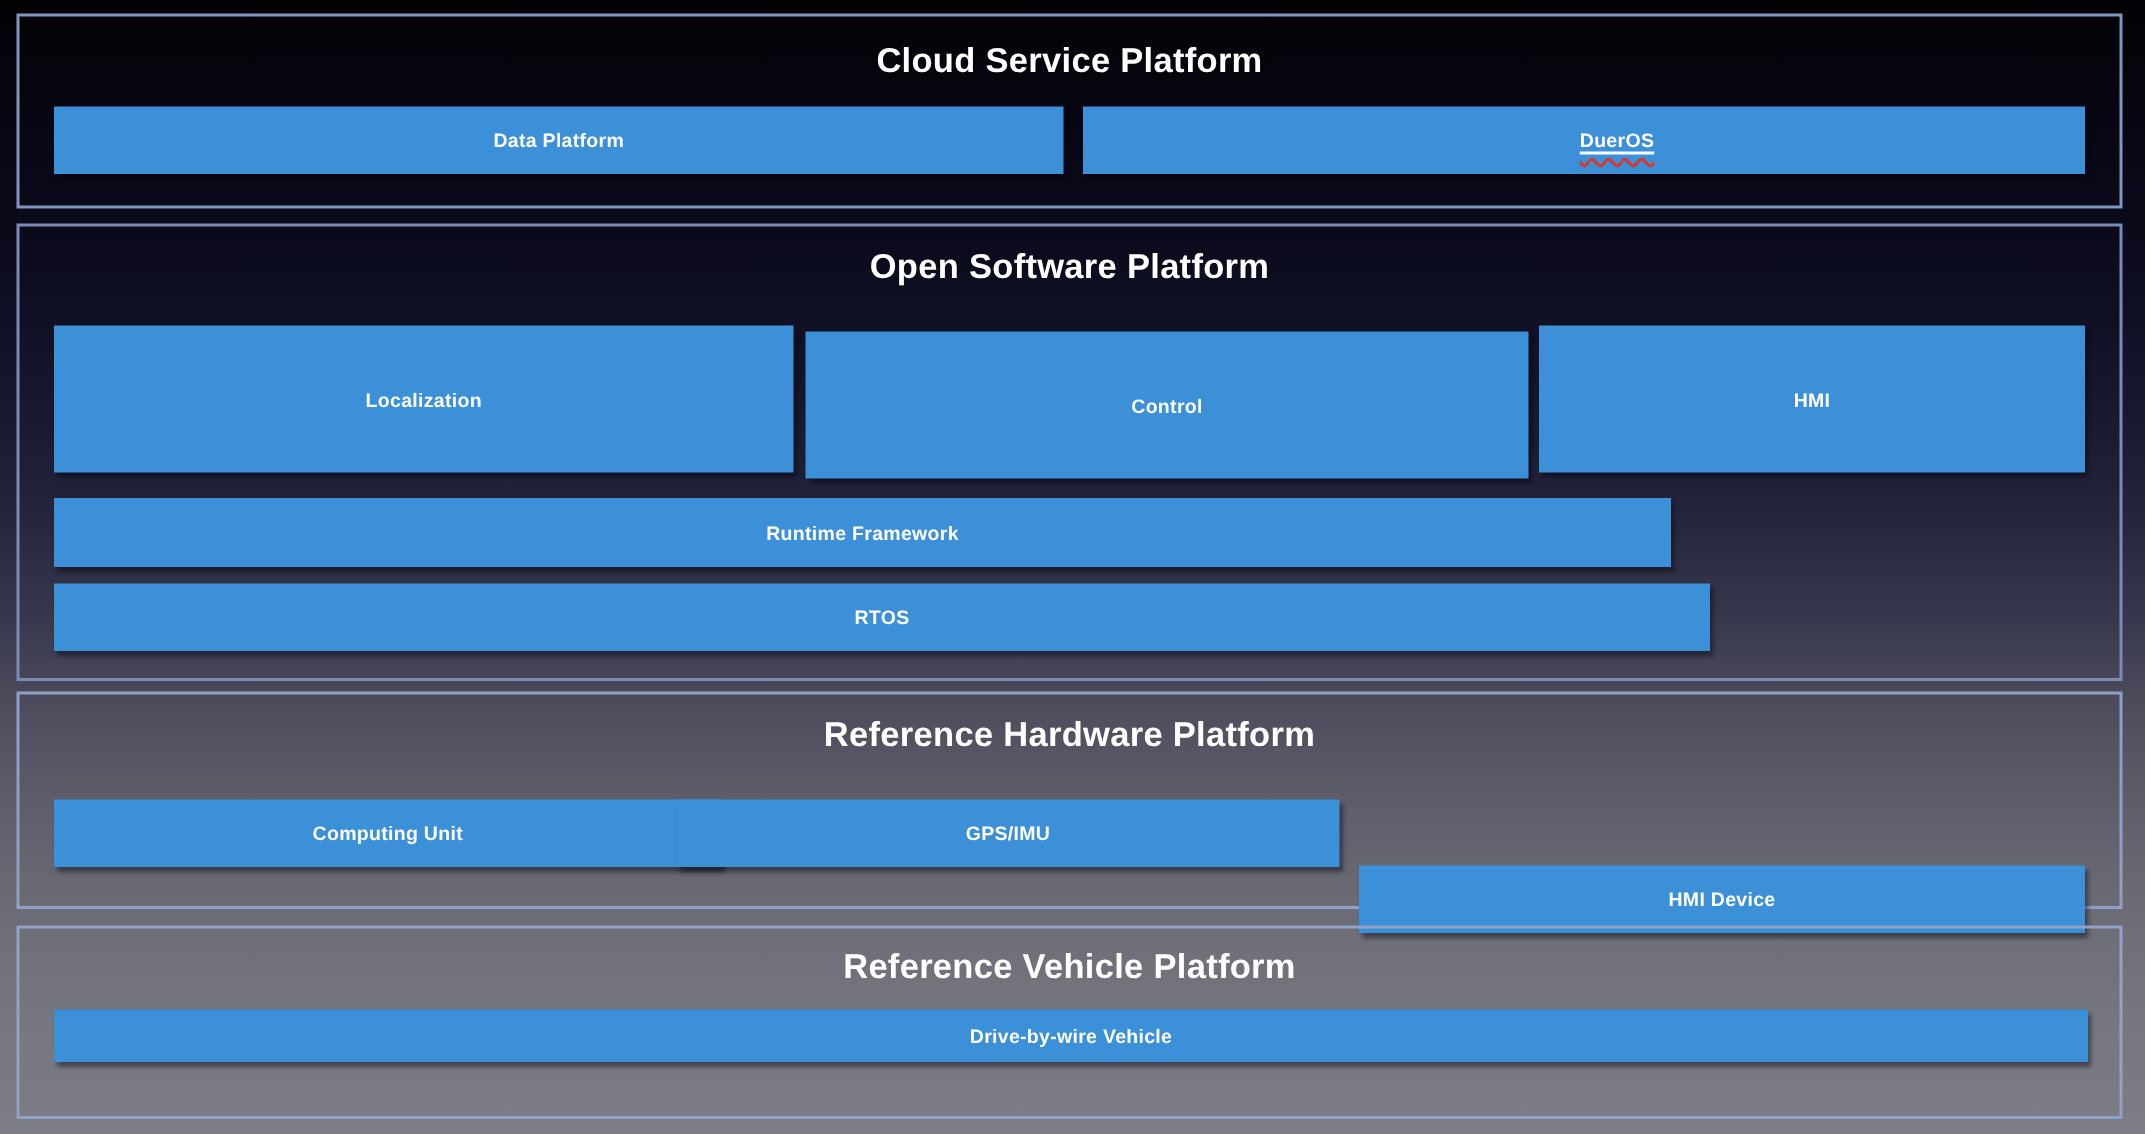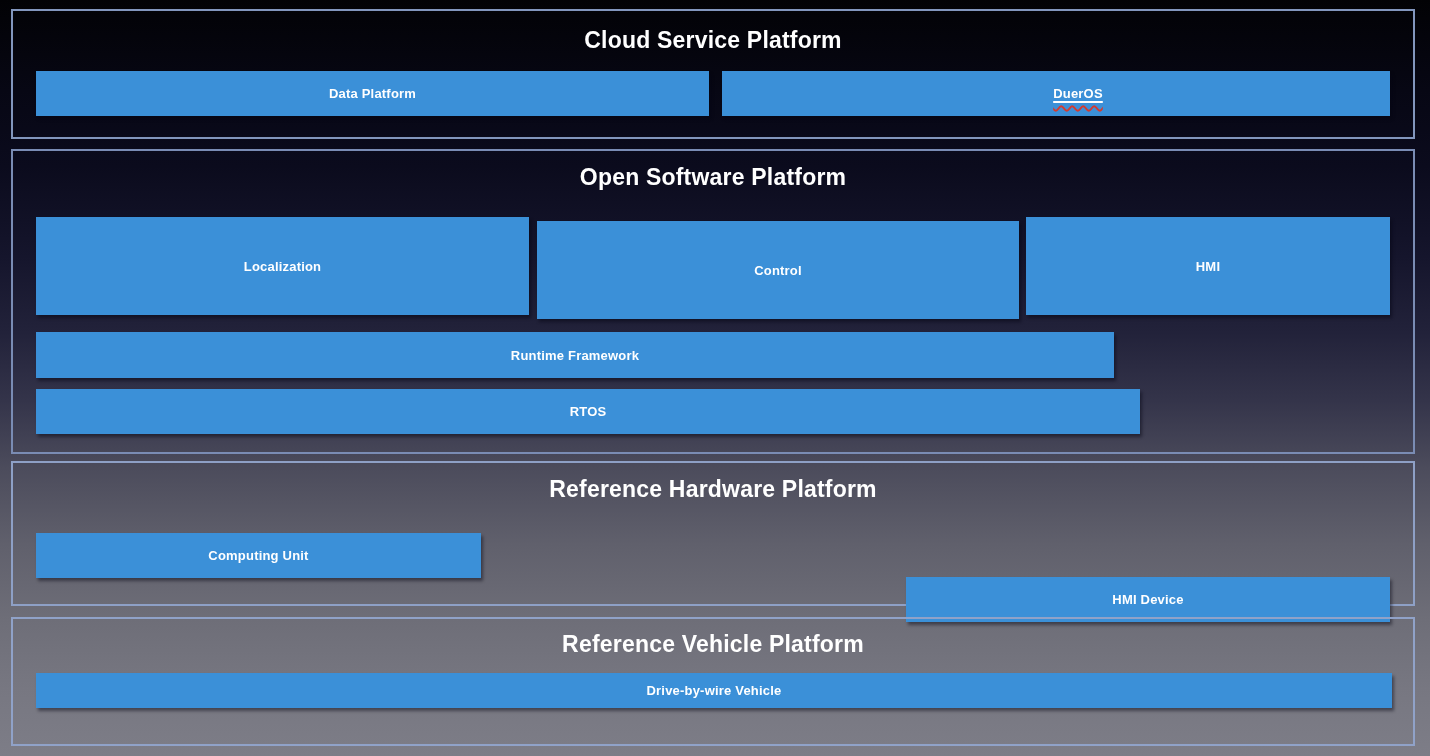--- a/index.html
+++ b/index.html
@@ -130,20 +130,23 @@
     <div class="box box-rtos">
       <span>RTOS</span>
     </div>
   </section>
 
   <section class="panel panel-hardware">
     <h2 class="panel-title">Reference Hardware Platform</h2>
     <div class="box box-computing-unit">
       <span>Computing Unit</span>
     </div>
+    <div class="box box-gps-imu">
+      <span>GPS/IMU</span>
+    </div>
     <div class="box box-hmi-device">
       <span>HMI Device</span>
     </div>
   </section>
 
   <section class="panel panel-vehicle">
     <h2 class="panel-title">Reference Vehicle Platform</h2>
     <div class="box box-drive-by-wire">
       <span>Drive-by-wire Vehicle</span>
     </div>

